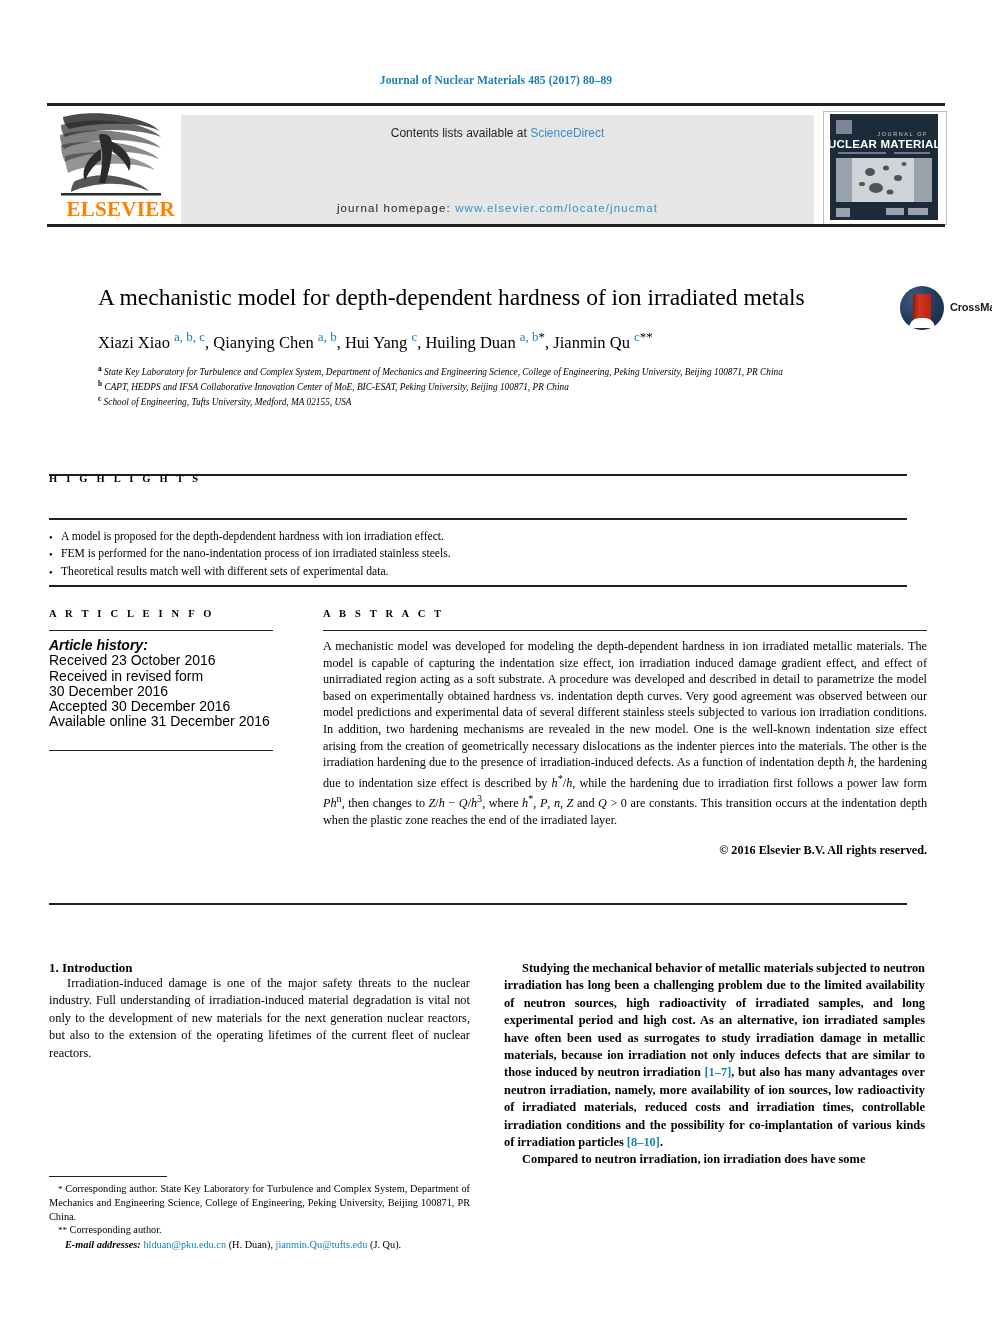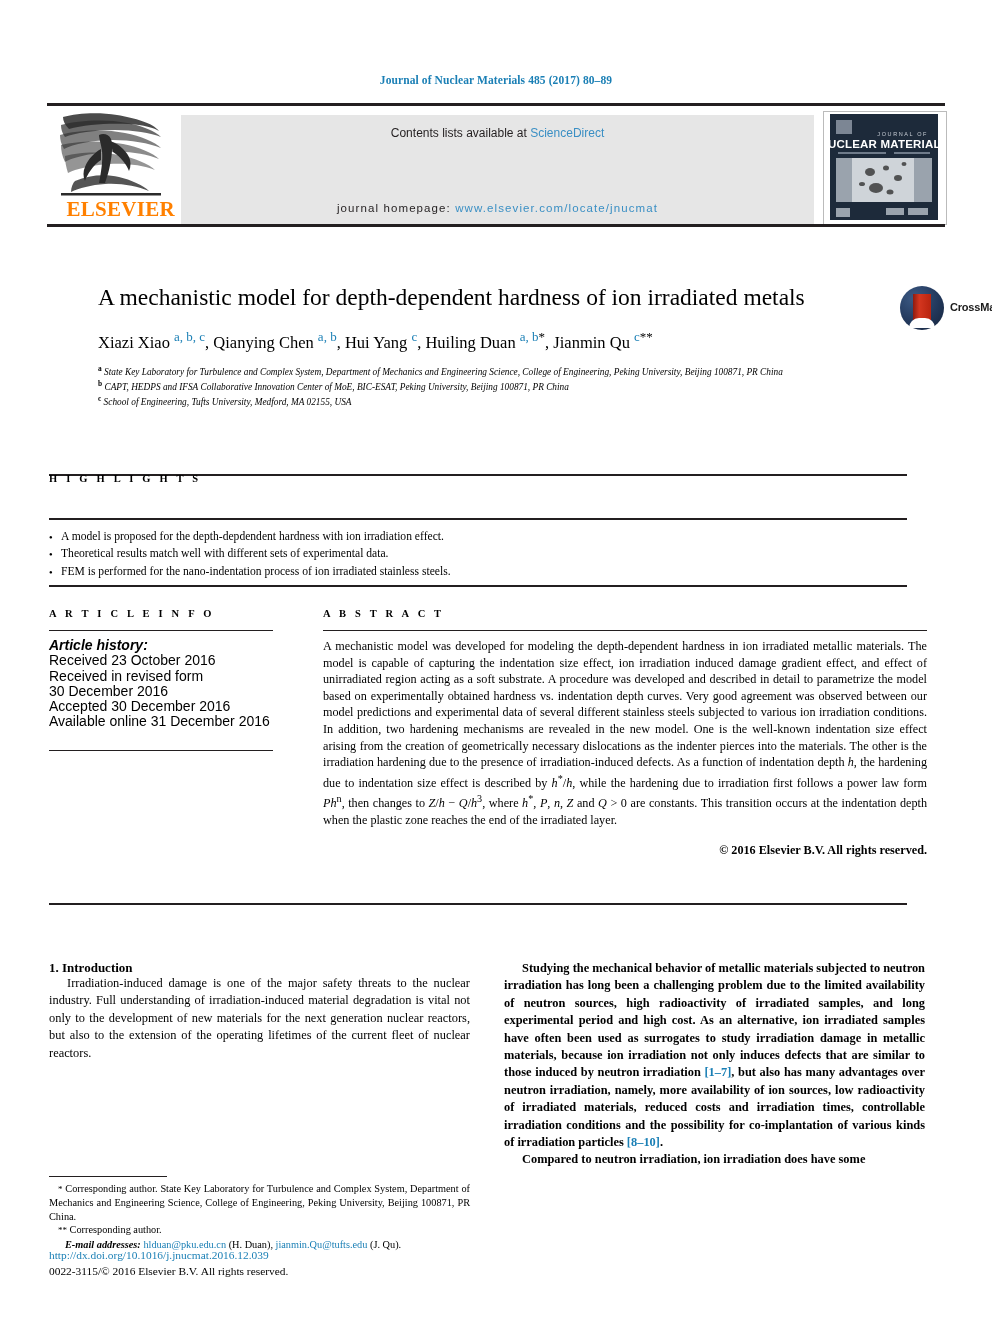--- a/index.html
+++ b/index.html
@@ -466,22 +466,22 @@
       <div><sup>c</sup> <span>School of Engineering, Tufts University, Medford, MA 02155, USA</span></div>
     </div>
   </div>
 
   <div class="hr-thick" style="left:49px; top:474px; width:858px;"></div>
   <div class="section-label" style="left:49px; top:473px;">H I G H L I G H T S</div>
   <div class="hr-thin" style="left:49px; top:518px; width:858px; height:2px;"></div>
 
   <div class="highlights-list">
     <div class="hl">A model is proposed for the depth-depdendent hardness with ion irradiation effect.</div>
+    <div class="hl">FEM is performed for the nano-indentation process of ion irradiated stainless steels.</div>
     <div class="hl">Theoretical results match well with different sets of experimental data.</div>
-    <div class="hl">FEM is performed for the nano-indentation process of ion irradiated stainless steels.</div>
   </div>
 
   <div class="hr-thick" style="left:49px; top:585px; width:858px;"></div>
 
   <div class="section-label" style="left:49px; top:608px;">A R T I C L E   I N F O</div>
   <div class="section-label" style="left:323px; top:608px;">A B S T R A C T</div>
   <div class="hr-thin" style="left:49px; top:630px; width:224px;"></div>
   <div class="hr-thin" style="left:323px; top:630px; width:604px;"></div>
 
   <div class="artinfo">
@@ -518,18 +518,14 @@
     <div class="fn"><span class="mark">**</span> Corresponding author.</div>
     <div class="emails">
       <i>E-mail addresses:</i>
       <span class="link">hlduan@pku.edu.cn</span>
       <span>(H. Duan)</span>,
       <span class="link">jianmin.Qu@tufts.edu</span>
       <span>(J. Qu).</span>
     </div>
   </div>
 
-  <div class="bottom-block">
-    <div class="doi">http://dx.doi.org/10.1016/j.jnucmat.2016.12.039</div>
-    <div>0022-3115/© 2016 Elsevier B.V. All rights reserved.</div>
-  </div>
 
 </div>
 
 </body></html>

